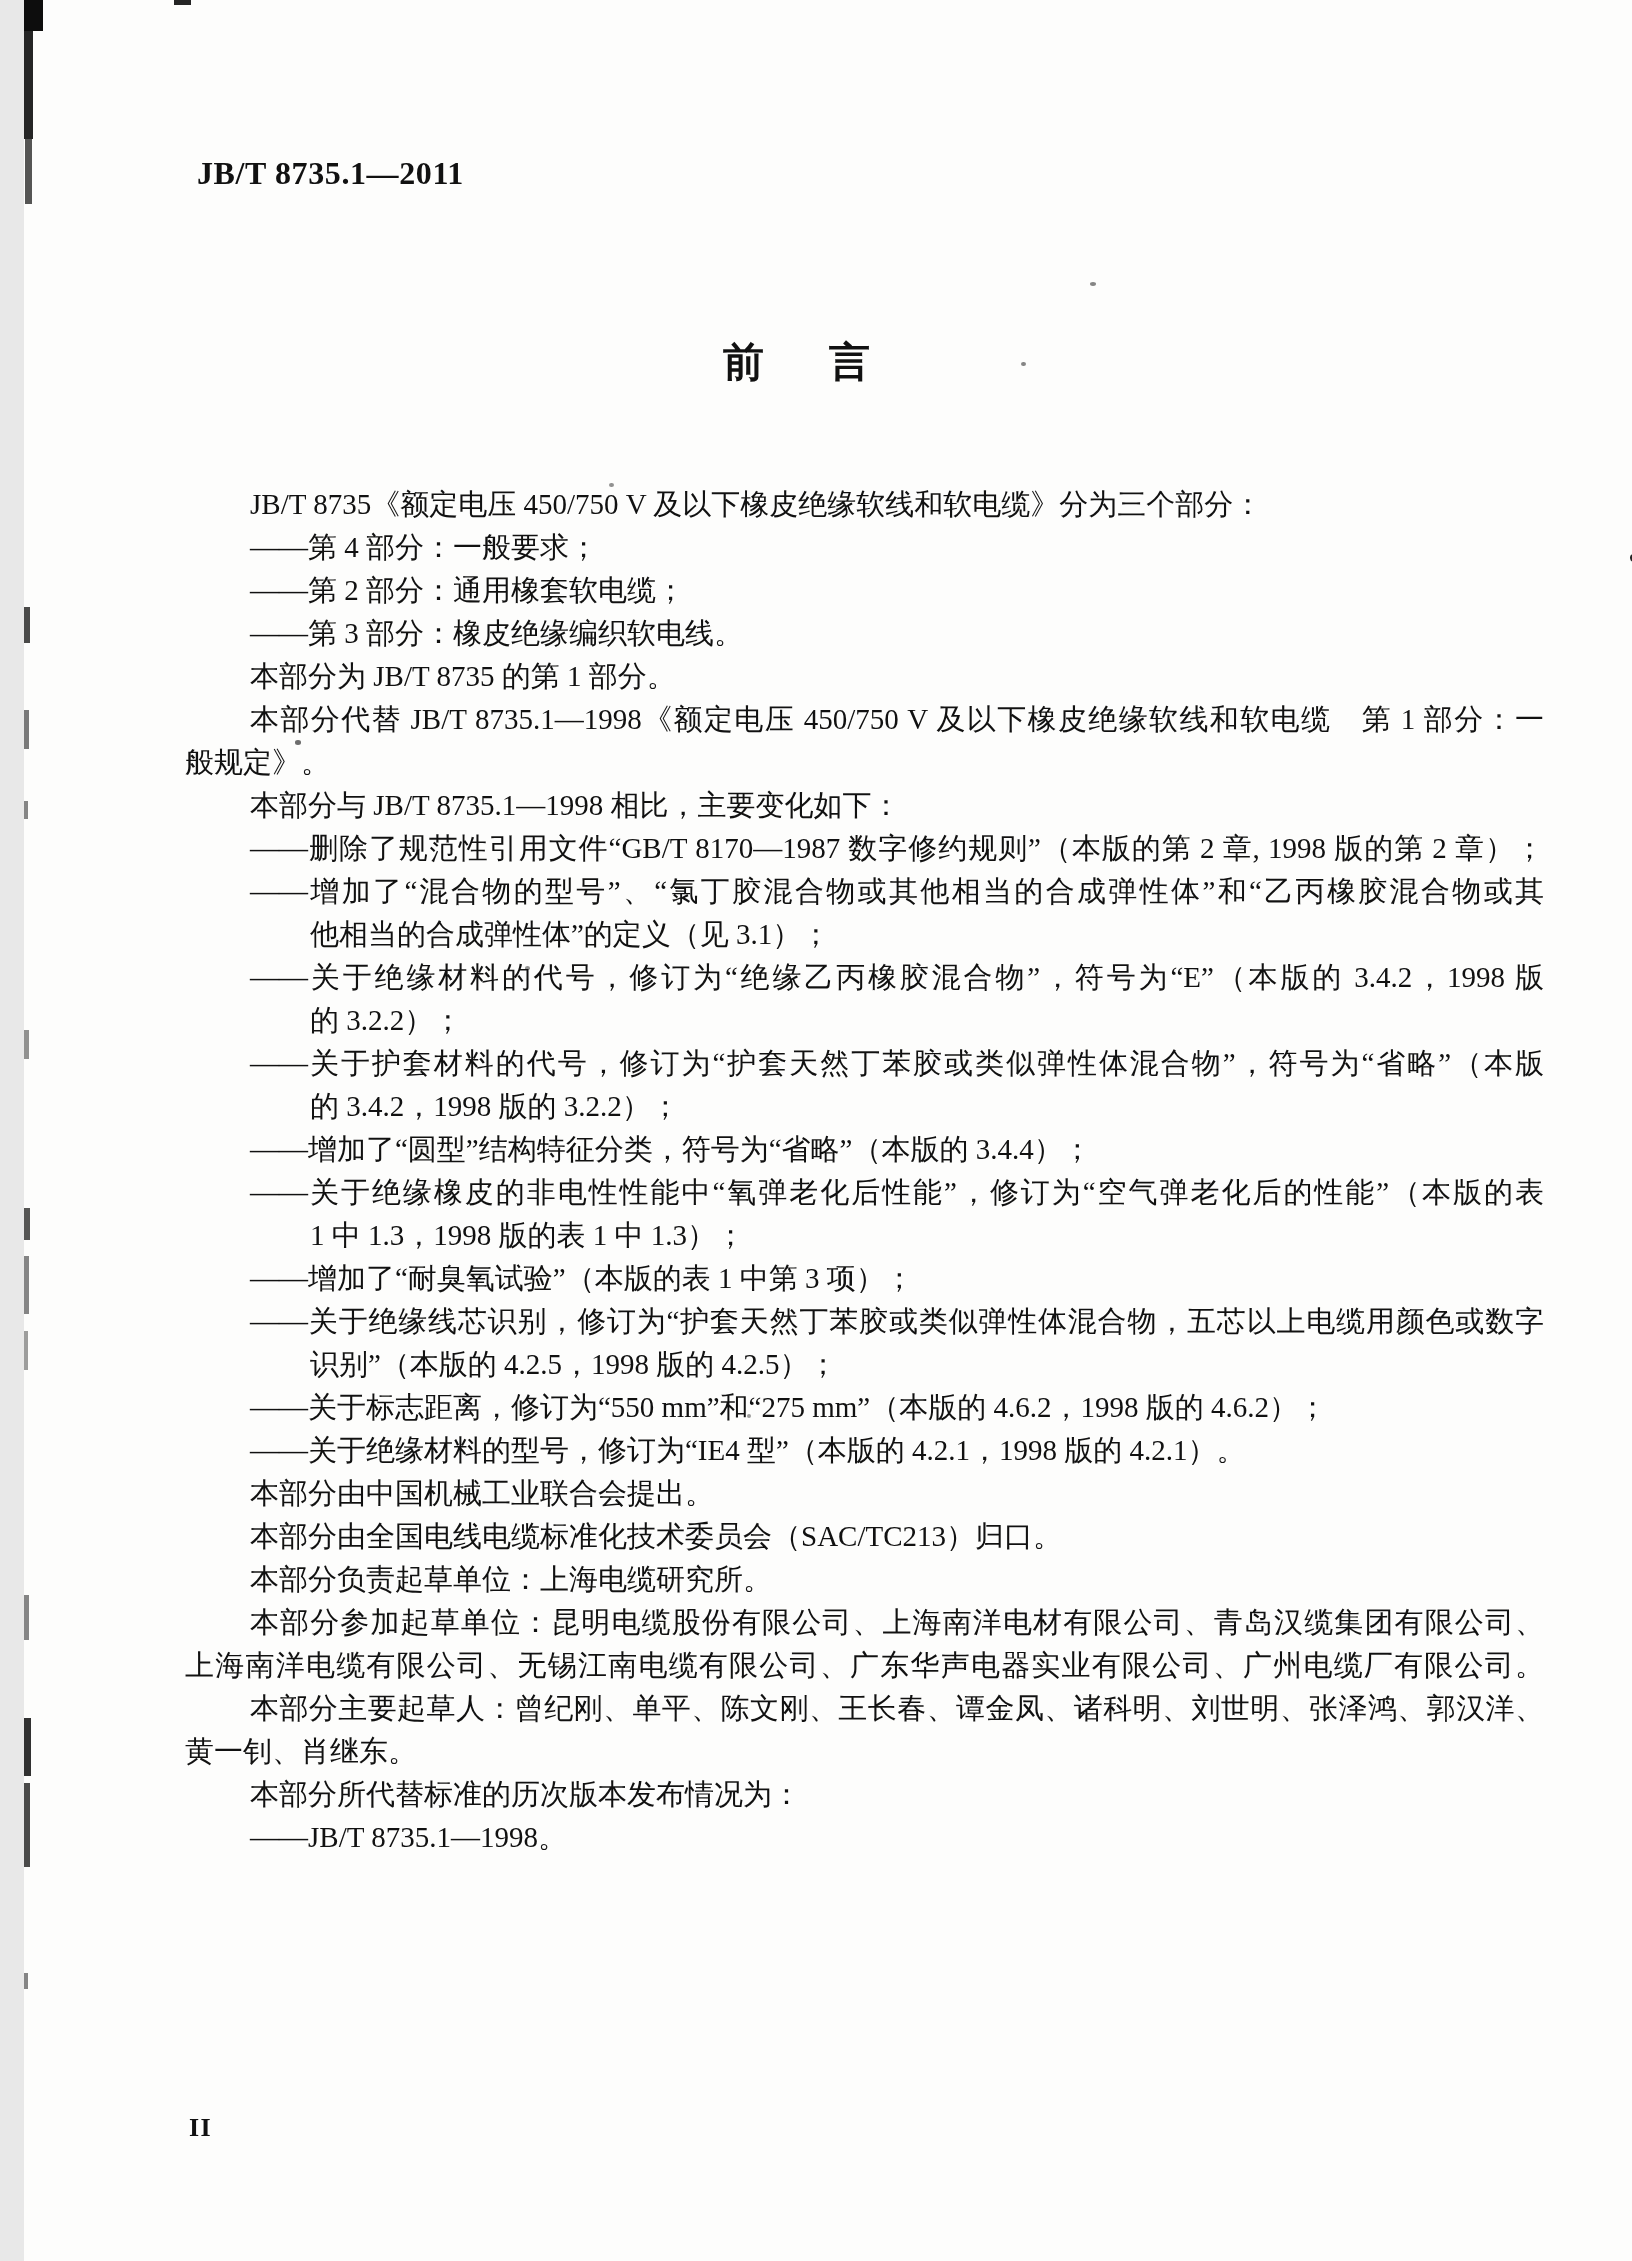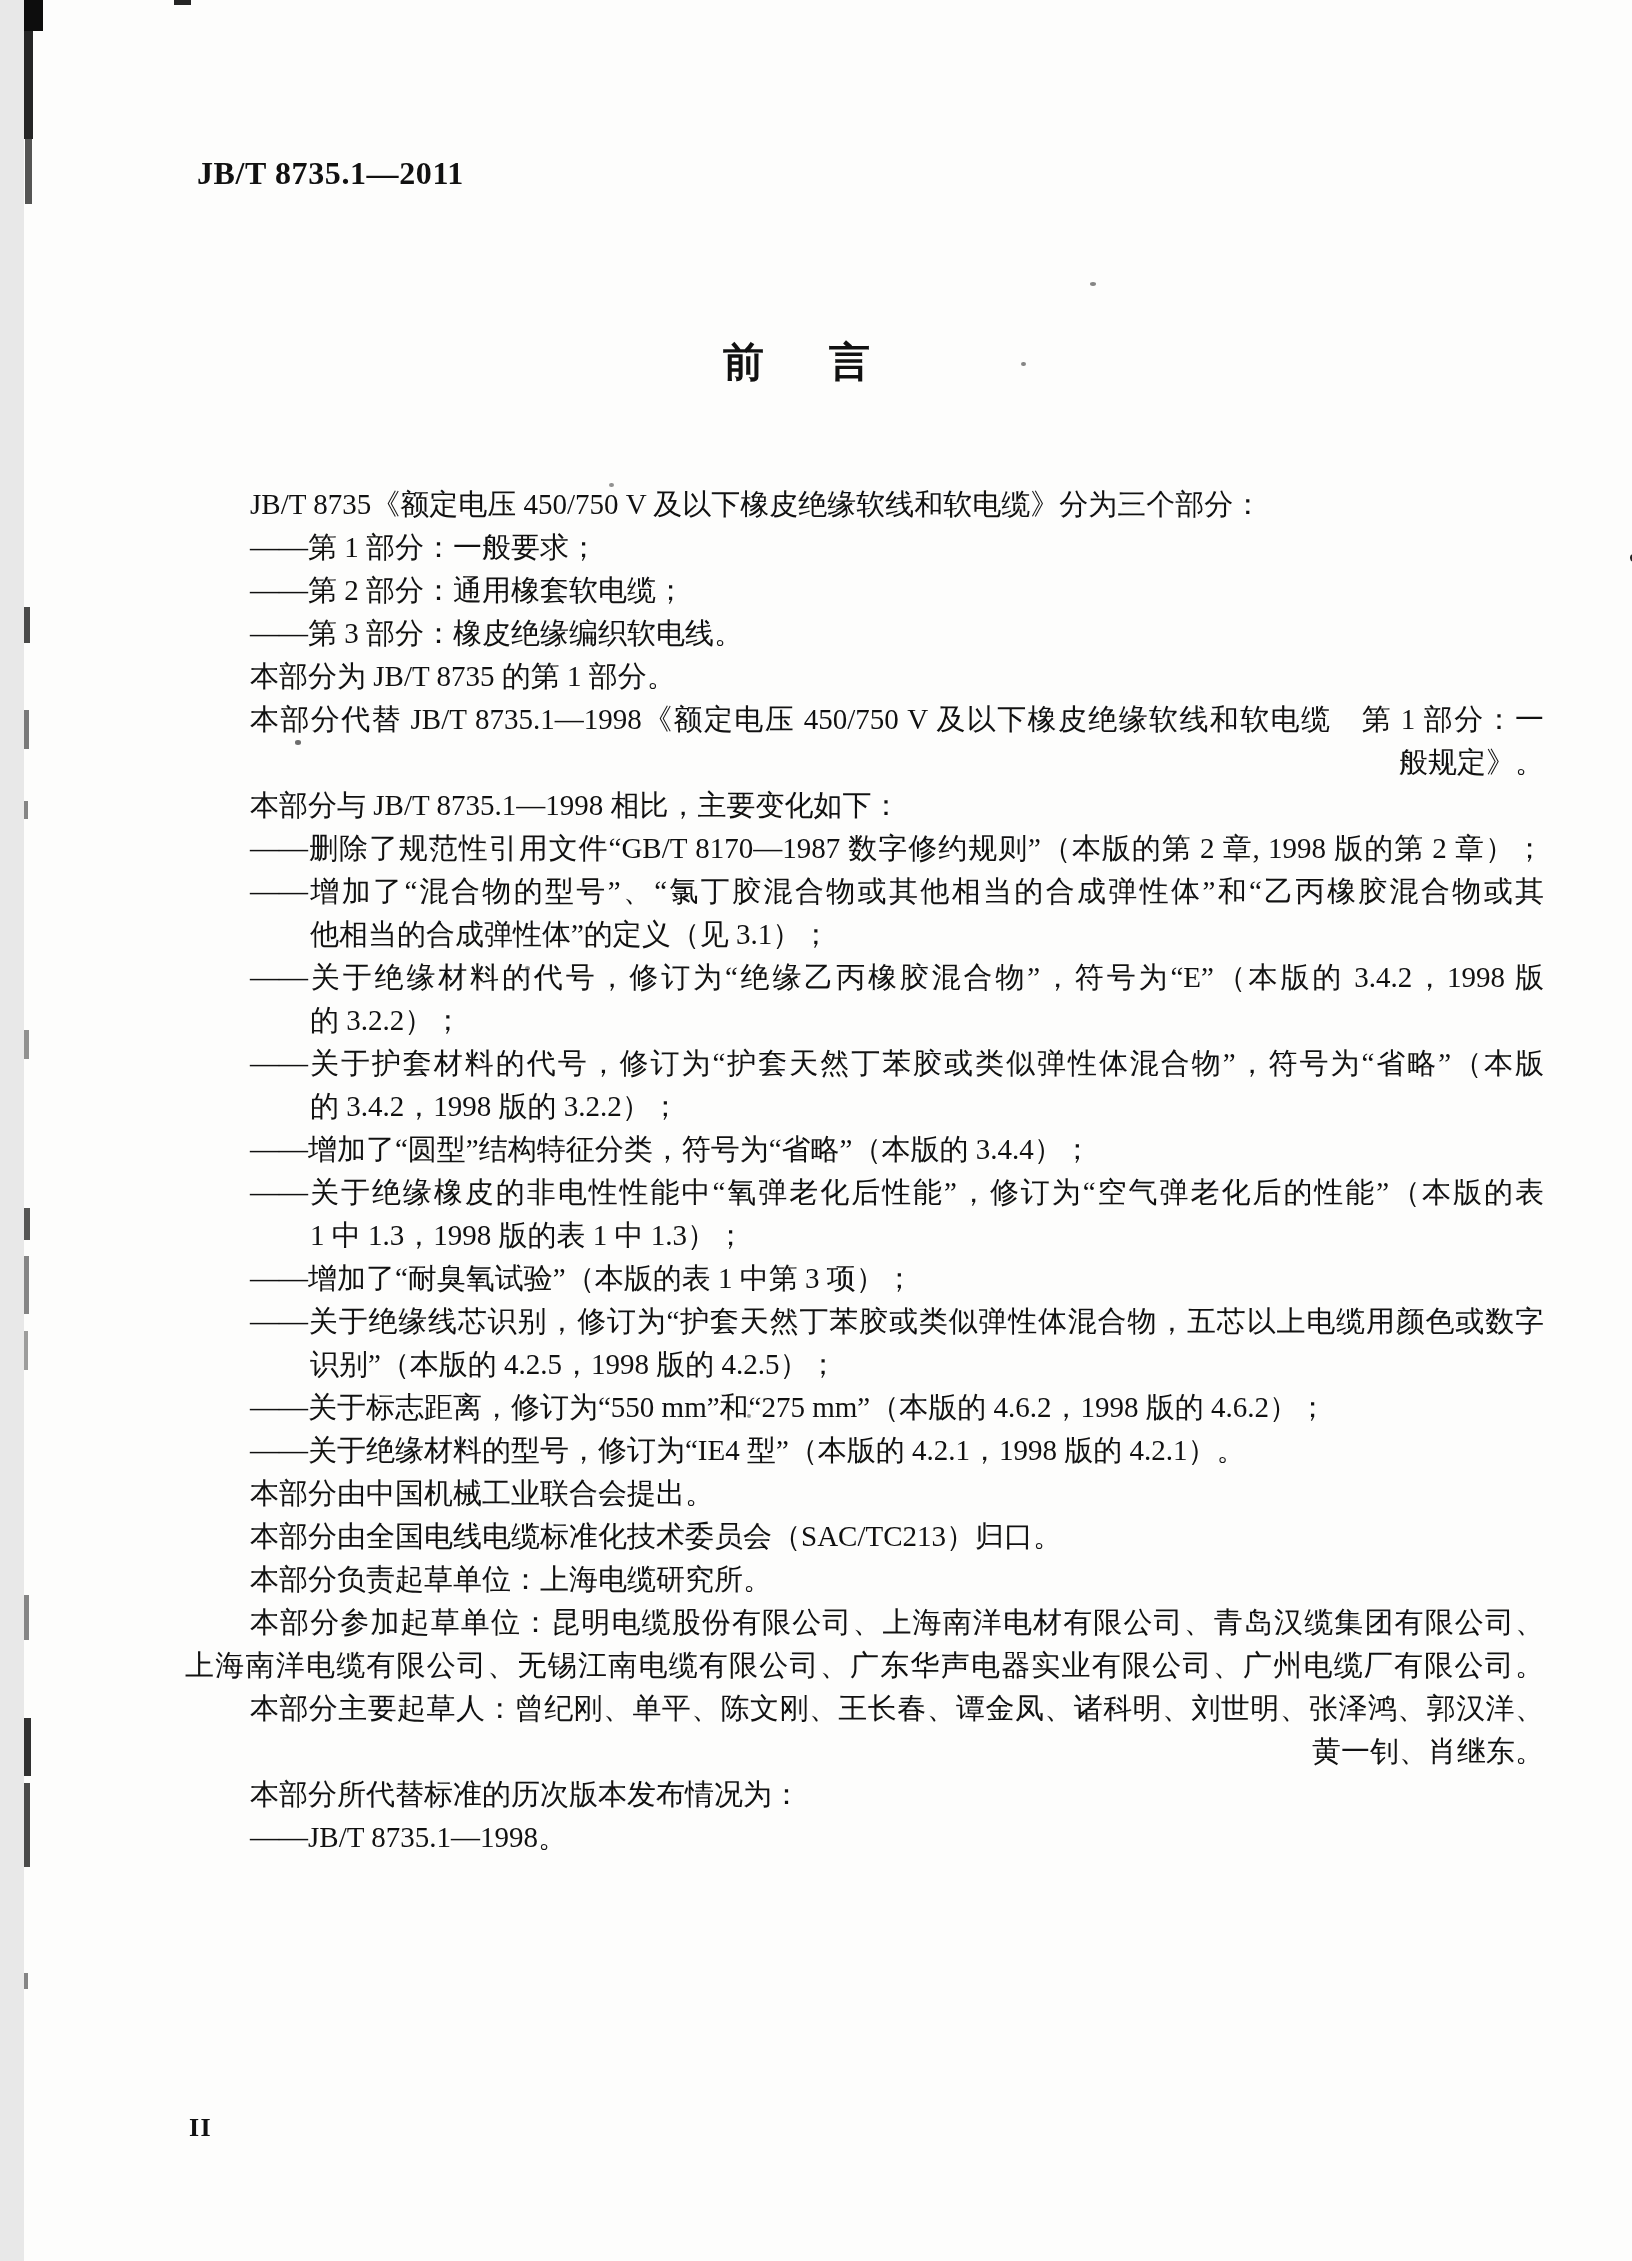--- a/index.html
+++ b/index.html
@@ -22,21 +22,21 @@
     font-size:41px;font-weight:bold;white-space:nowrap;text-align:right;
   }
   .doc-title .t2{margin-left:65px;}
   .body-text{
     position:absolute;left:161px;top:483px;width:1359px;
     font-size:29px;line-height:43px;
   }
   .line{height:43px;white-space:nowrap;}
   .ind-para{padding-left:65px;}
   .ind-hang{padding-left:125px;}
-  .ind-margin{padding-left:0;text-align:right;}
+  .ind-margin{padding-left:0;}
   .fill{white-space:normal;text-align:justify;text-align-last:justify;}
   .page-number{
     position:absolute;left:165px;top:2113px;
     font-size:26px;font-weight:bold;letter-spacing:1.3px;
   }
   .art{position:absolute;background:#0d0d0d;}
 </style>
 </head>
 <body>
 
@@ -70,21 +70,21 @@
   <div class="art" style="left:723px;top:1414px;width:3.9px;height:3.9px;opacity:.4;border-radius:50%;"></div>
 
   <div class="header-code">JB/T 8735.1—2011</div>
 
   <div class="doc-title">
     <span class="t1">前</span><span class="t2">言</span>
   </div>
 
   <div class="body-text" id="body-text">
       <div class="line ind-para">JB/T 8735《额定电压 450/750 V 及以下橡皮绝缘软线和软电缆》分为三个部分：</div>
-      <div class="line ind-para">——第 1 部分：一般要求；</div>
+      <div class="line ind-para">——第 4 部分：一般要求；</div>
       <div class="line ind-para">——第 2 部分：通用橡套软电缆；</div>
       <div class="line ind-para">——第 3 部分：橡皮绝缘编织软电线。</div>
       <div class="line ind-para">本部分为 JB/T 8735 的第 1 部分。</div>
       <div class="line ind-para fill">本部分代替 JB/T 8735.1—1998《额定电压 450/750 V 及以下橡皮绝缘软线和软电缆　第 1 部分：一</div>
       <div class="line ind-margin">般规定》。</div>
       <div class="line ind-para">本部分与 JB/T 8735.1—1998 相比，主要变化如下：</div>
       <div class="line ind-para fill">——删除了规范性引用文件“GB/T 8170—1987 数字修约规则”（本版的第 2 章, 1998 版的第 2 章）；</div>
       <div class="line ind-para fill">——增加了“混合物的型号”、“氯丁胶混合物或其他相当的合成弹性体”和“乙丙橡胶混合物或其</div>
       <div class="line ind-hang">他相当的合成弹性体”的定义（见 3.1）；</div>
       <div class="line ind-para fill">——关于绝缘材料的代号，修订为“绝缘乙丙橡胶混合物”，符号为“E”（本版的 3.4.2，1998 版</div>

